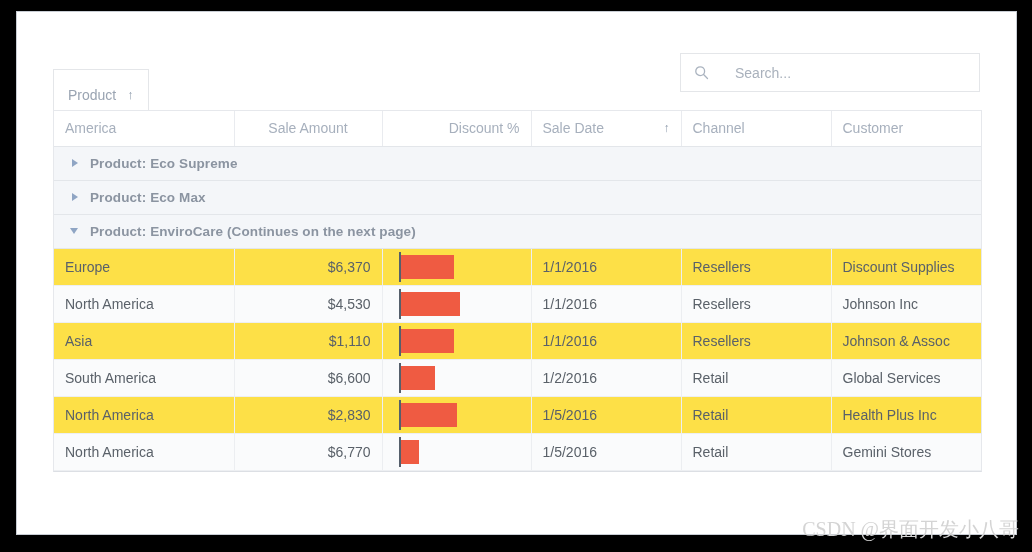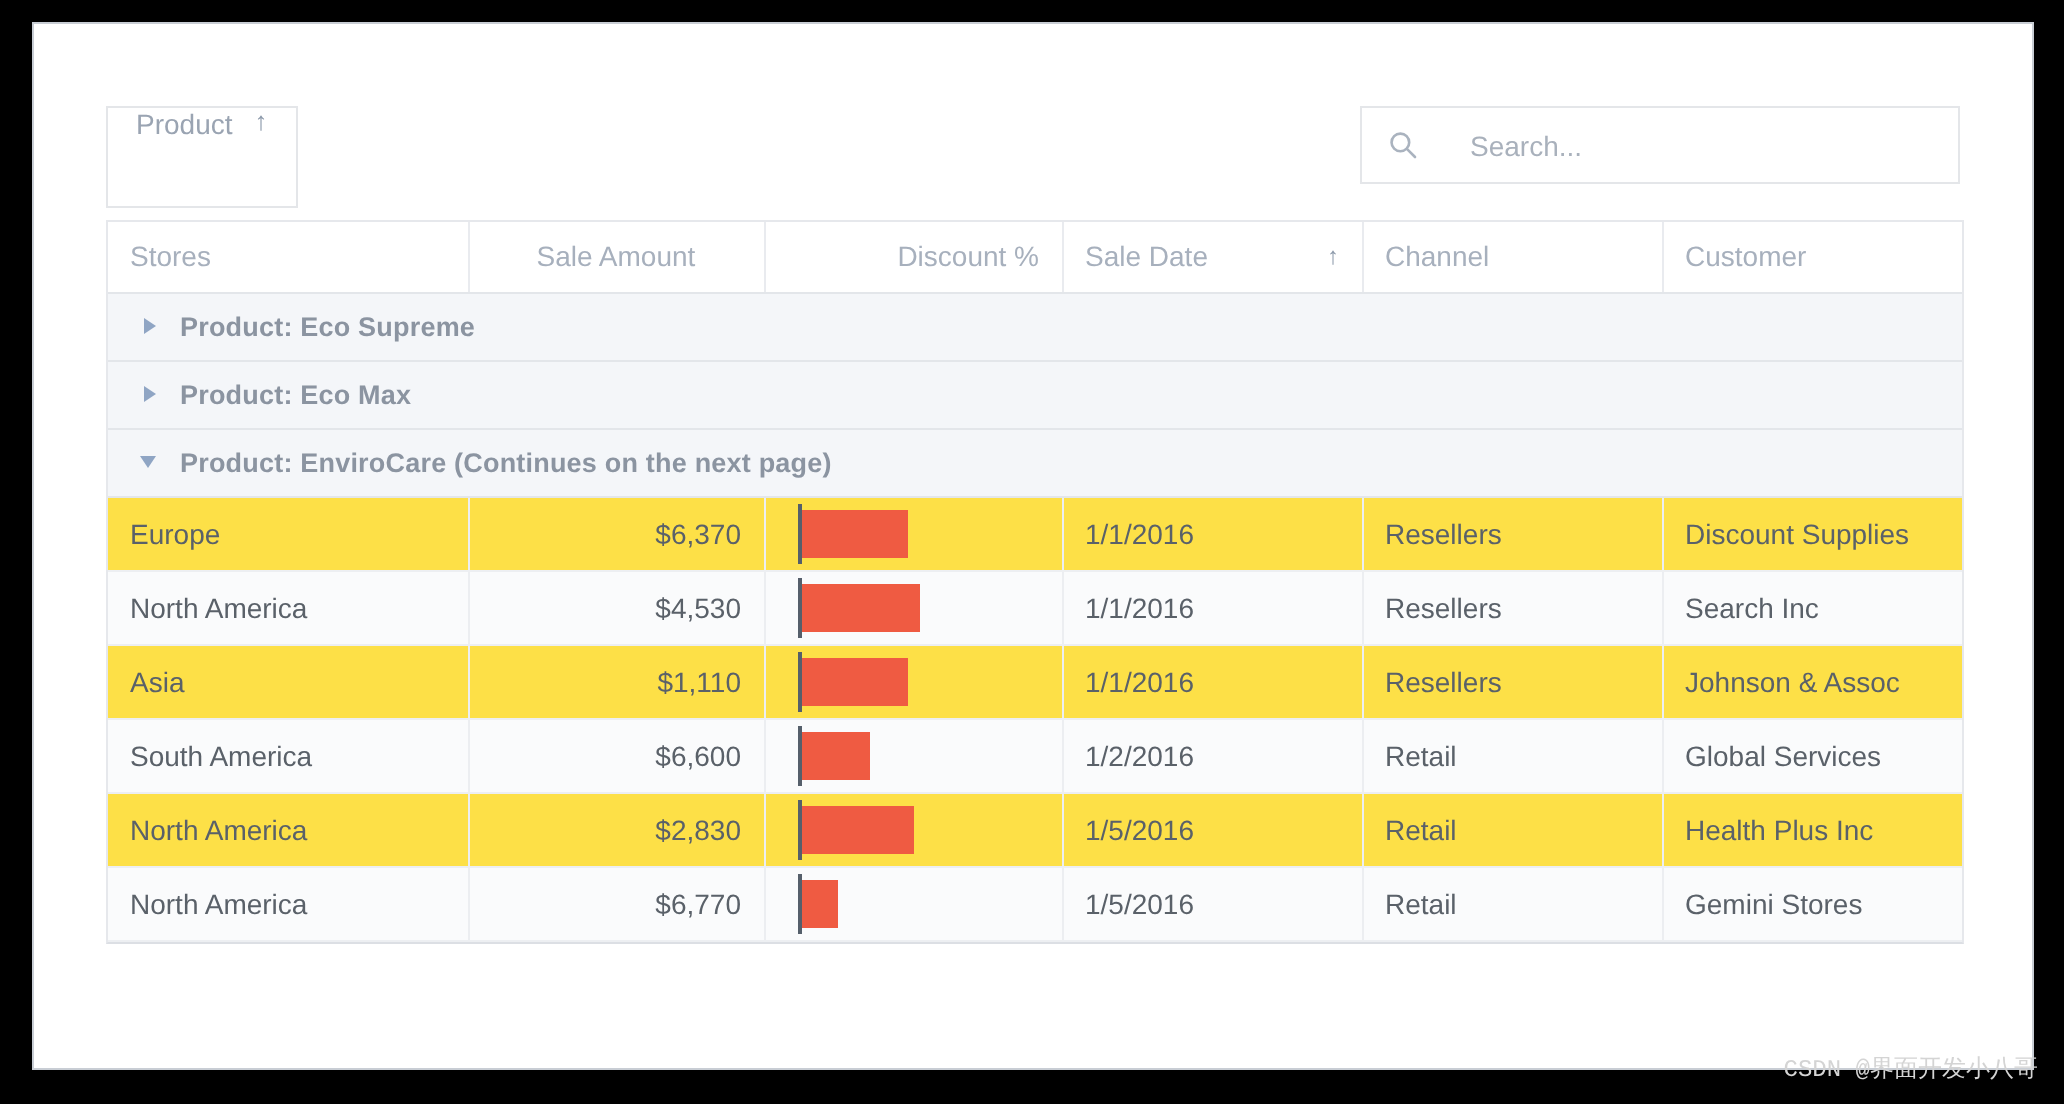--- a/index.html
+++ b/index.html
@@ -25,24 +25,25 @@
   
   #toolbar {
     position: absolute;
     left: 36px;
     top: 41px;
     right: 36px;
     height: 40px;
   }
   .sort-chip {
     position: absolute;
-    left: 0; top: 0;
+    left: 0; top: 16px;
     height: 51px;
     padding: 0 14px;
     display: flex;
+    align-items: center;
     gap: 11px;
     border: 1px solid #e4e6e9;
     background: #ffffff;
     color: #9aa4b2;
     font-size: 14px;
     cursor: pointer;
     white-space: nowrap;
   }
   .sort-chip .arrow { font-size: 13px; color: #8d9aab; line-height: 1; }
 
@@ -199,24 +200,24 @@
     min-width: 36px;
     padding: 0 8px;
   }
   .pg-item.ellipsis { color: #8a939d; letter-spacing: 2px; }
 
   
   #watermark {
     position: absolute;
     right: 13px;
     bottom: 9px;
-    font-size: 12px;
+    font-size: 20px;
     color: #d4d4d4;
     white-space: nowrap;
-    font-family: Liberation Mono, monospace;
+    font-family: Liberation Serif, serif;
   }
 </style>
 </head>
 <body>
 
 <div id="card">
 
   <div id="toolbar">
     <div class="sort-chip">
       <span>Product</span>
@@ -241,21 +242,21 @@
           <col style="width:148px">
           <col style="width:149px">
         <col style="width:150px">
           <col style="width:150px">
           <col style="width:150px">
       </colgroup>
       <thead>
         <tr>
           <th class="ta-left">
             <div class="hdr-wrap">
-                <span>Stores</span>
+                <span>America</span>
               </div>
           </th>
           <th class="ta-right">
             <div class="hdr-wrap" style="justify-content:center">
                 <span>Sale Amount</span>
               </div>
           </th>
           <th class="ta-right">
             <div class="hdr-wrap" style="justify-content:flex-end">
                 <span>Discount %</span>
@@ -326,21 +327,21 @@
           <td class="region-cell">North America</td>
           <td class="ta-right">$4,530</td>
           <td class="bar-cell">
             <div class="bar-wrap">
               <span class="bar-axis"></span>
               <span class="bar" style="width: 59px;"></span>
             </div>
           </td>
           <td>1/1/2016</td>
           <td>Resellers</td>
-          <td>Search Inc</td>
+          <td>Johnson Inc</td>
         </tr>
 
         <tr class="data-row odd">
           <td class="region-cell">Asia</td>
           <td class="ta-right">$1,110</td>
           <td class="bar-cell">
             <div class="bar-wrap">
               <span class="bar-axis"></span>
               <span class="bar" style="width: 53px;"></span>
             </div>

